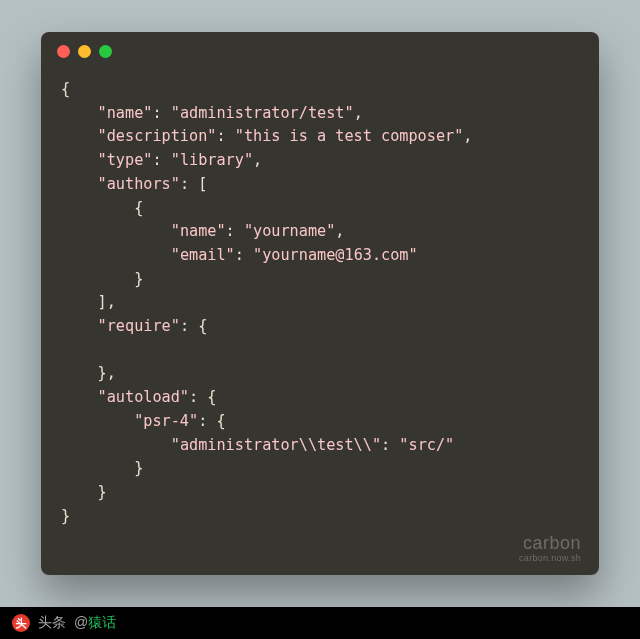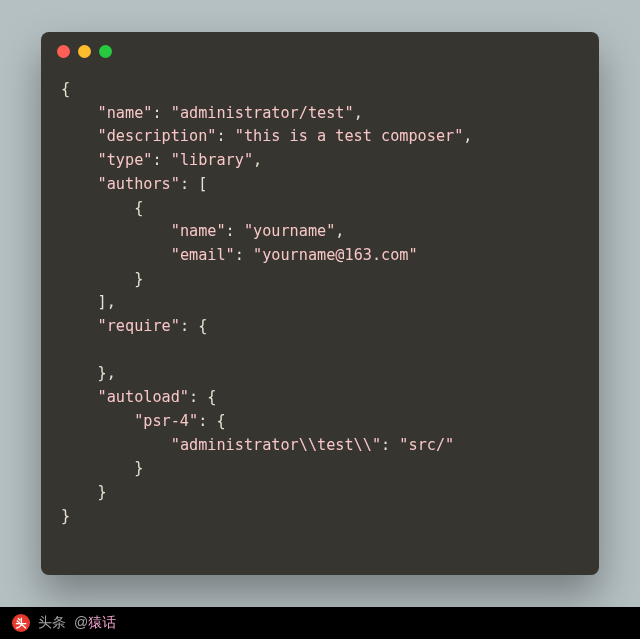--- a/index.html
+++ b/index.html
@@ -73,21 +73,21 @@
     gap: 8px;
     font-family: "PingFang SC","Microsoft YaHei",sans-serif;
     font-size: 14px;
   }
   .footer .logo {
     width: 18px; height: 18px; border-radius: 50%;
     background: #e63b2e;
     display:flex;align-items:center;justify-content:center;
     color:#fff;font-size:11px;font-weight:bold;
   }
-  .footer .handle { color: #f9a8d4; }
+  .footer .handle { color: #22c55e; }
 </style>
 </head>
 <body>
 
 <div class="stage">
   <div class="window">
     <div class="titlebar">
       <span class="dot red"></span>
       <span class="dot yellow"></span>
       <span class="dot green"></span>
@@ -104,20 +104,24 @@
     <span class="punct">],</span>
     <span class="key">"require"</span><span class="punct">: {</span>
 <span></span>
     <span class="punct">},</span>
     <span class="key">"autoload"</span><span class="punct">: {</span>
         <span class="key">"psr-4"</span><span class="punct">: {</span>
             <span class="key">"administrator\\test\\"</span><span class="punct">: </span><span class="str">"src/"</span>
         <span class="punct">}</span>
     <span class="punct">}</span>
 <span class="punct">}</span></div>
+    <div class="watermark">
+      <span class="big">carbon</span>
+      <span class="small">carbon.now.sh</span>
+    </div>
   </div>
 </div>
 
 <div class="footer">
   <span class="logo">头</span>
   <span>头条</span>
   <span><span>@</span><span class="handle">猿话</span></span>
 </div>
 
 </body></html>

